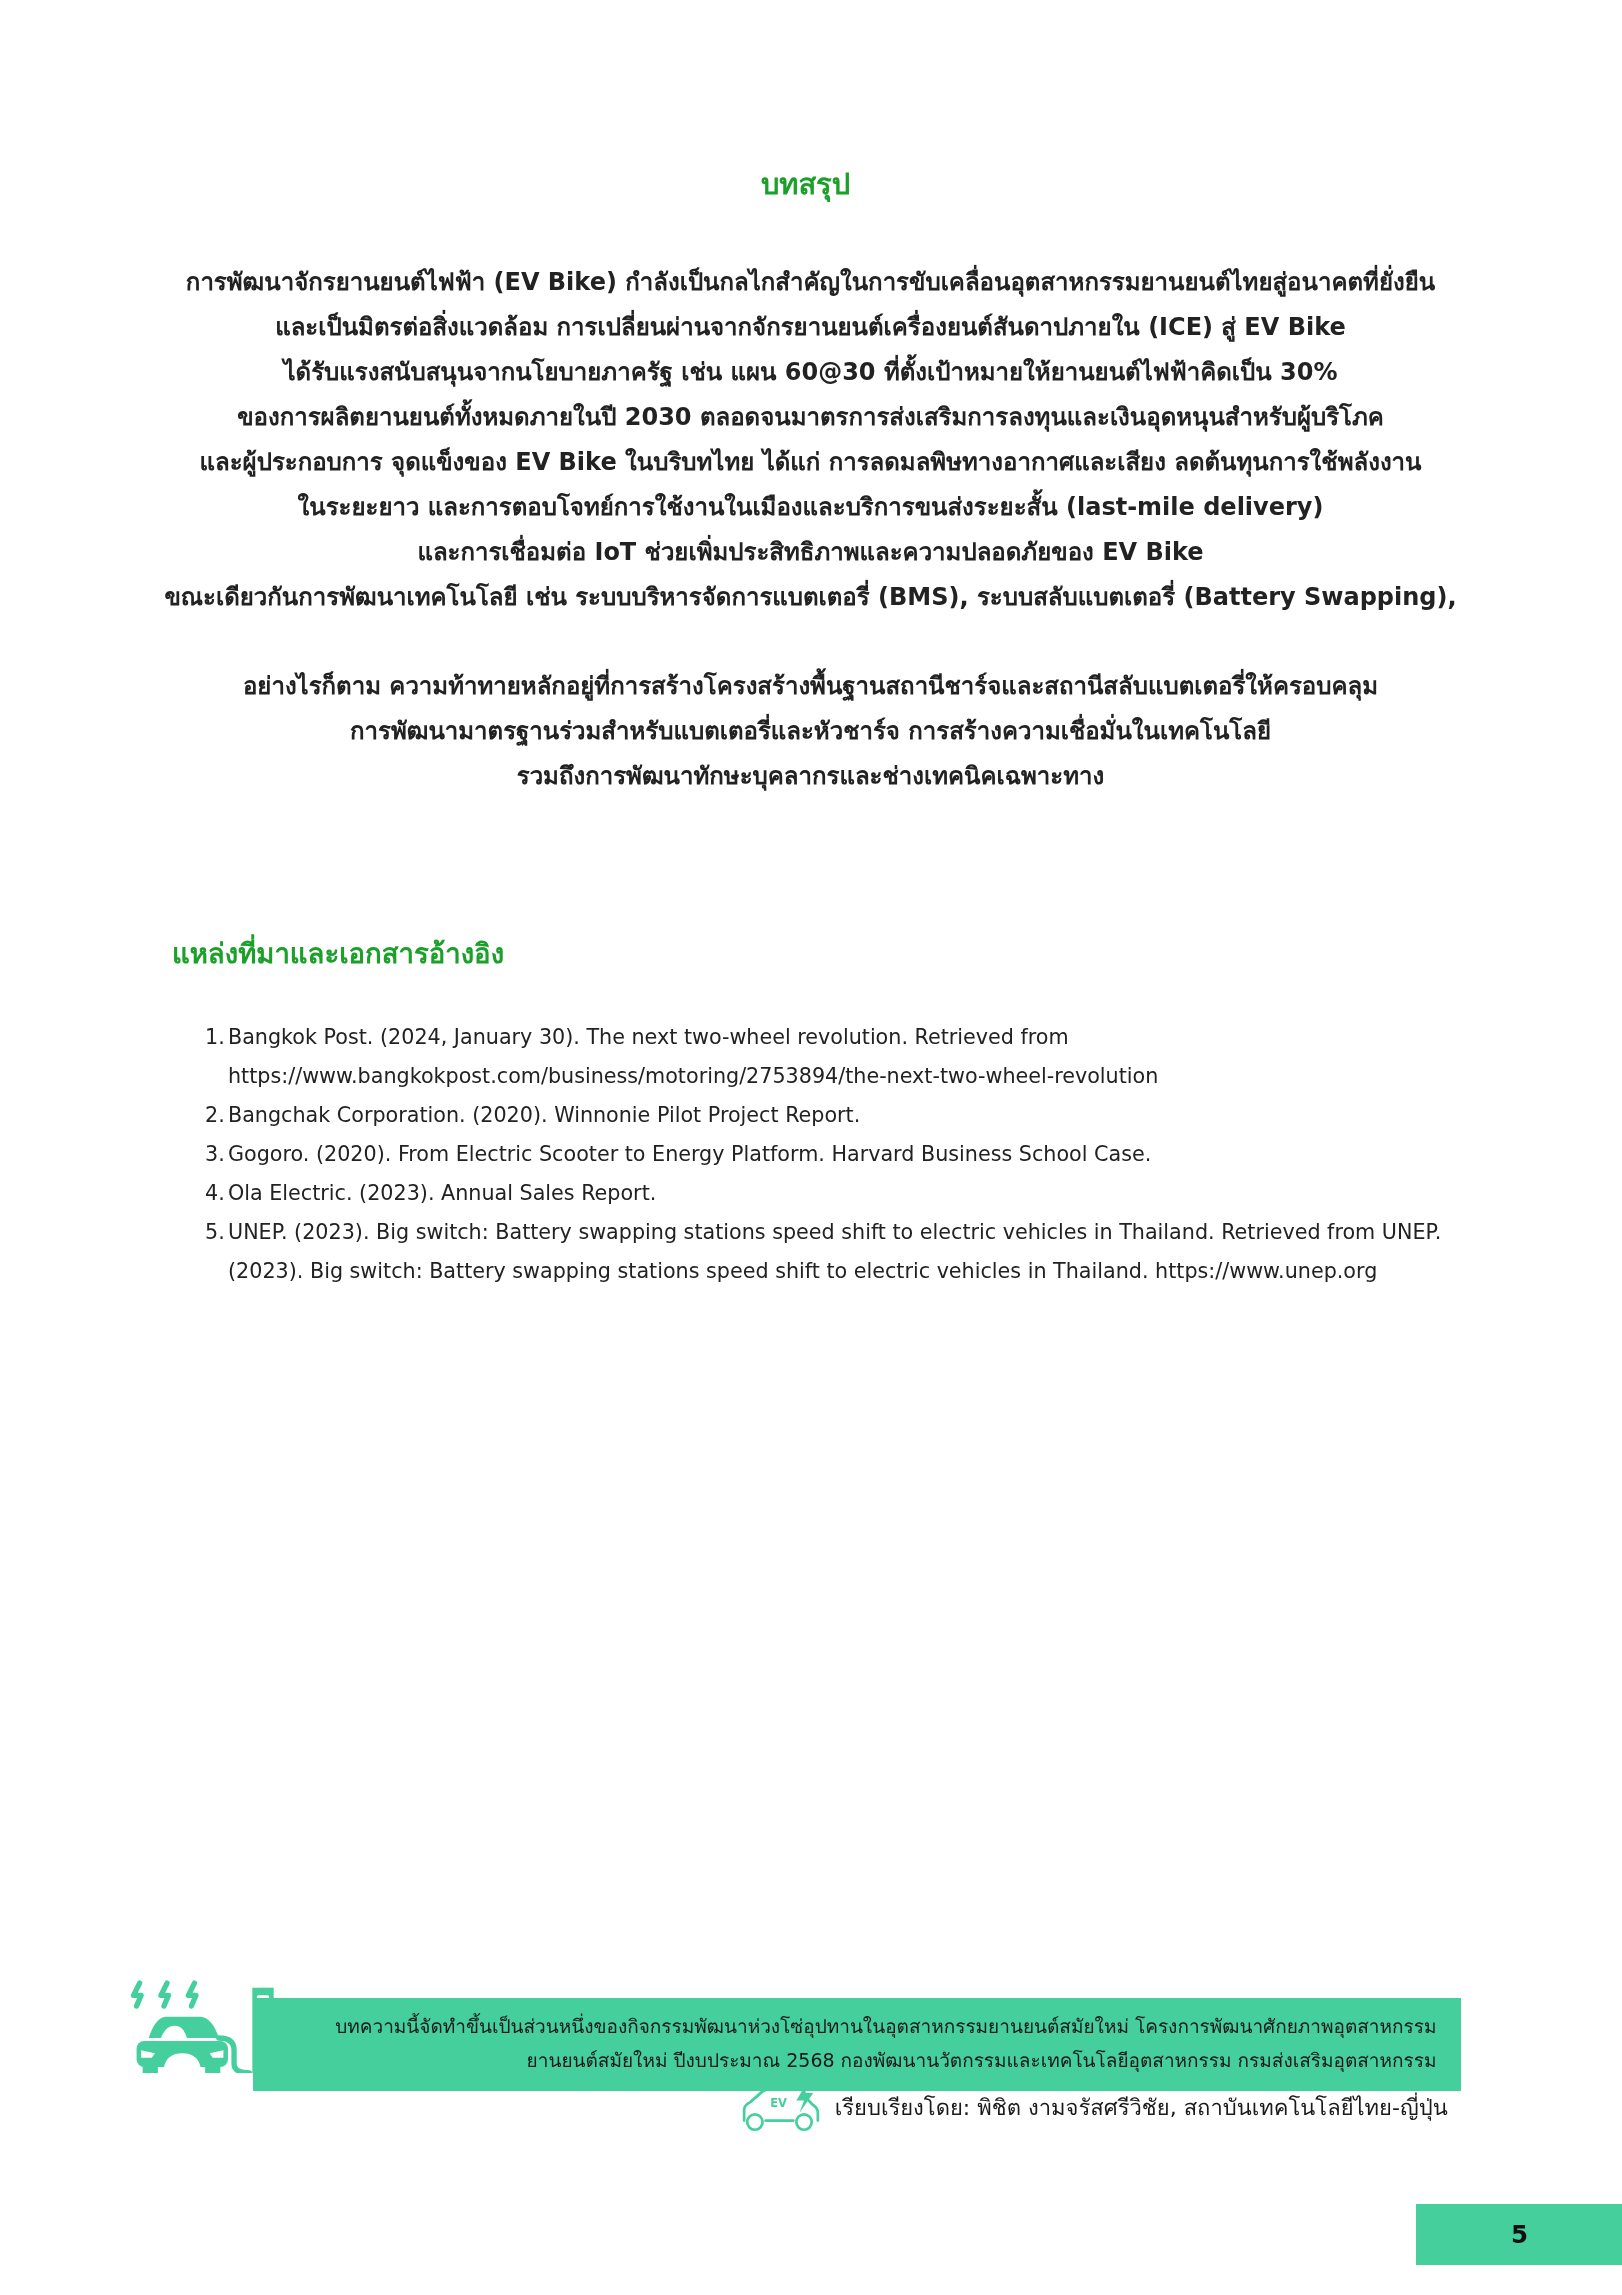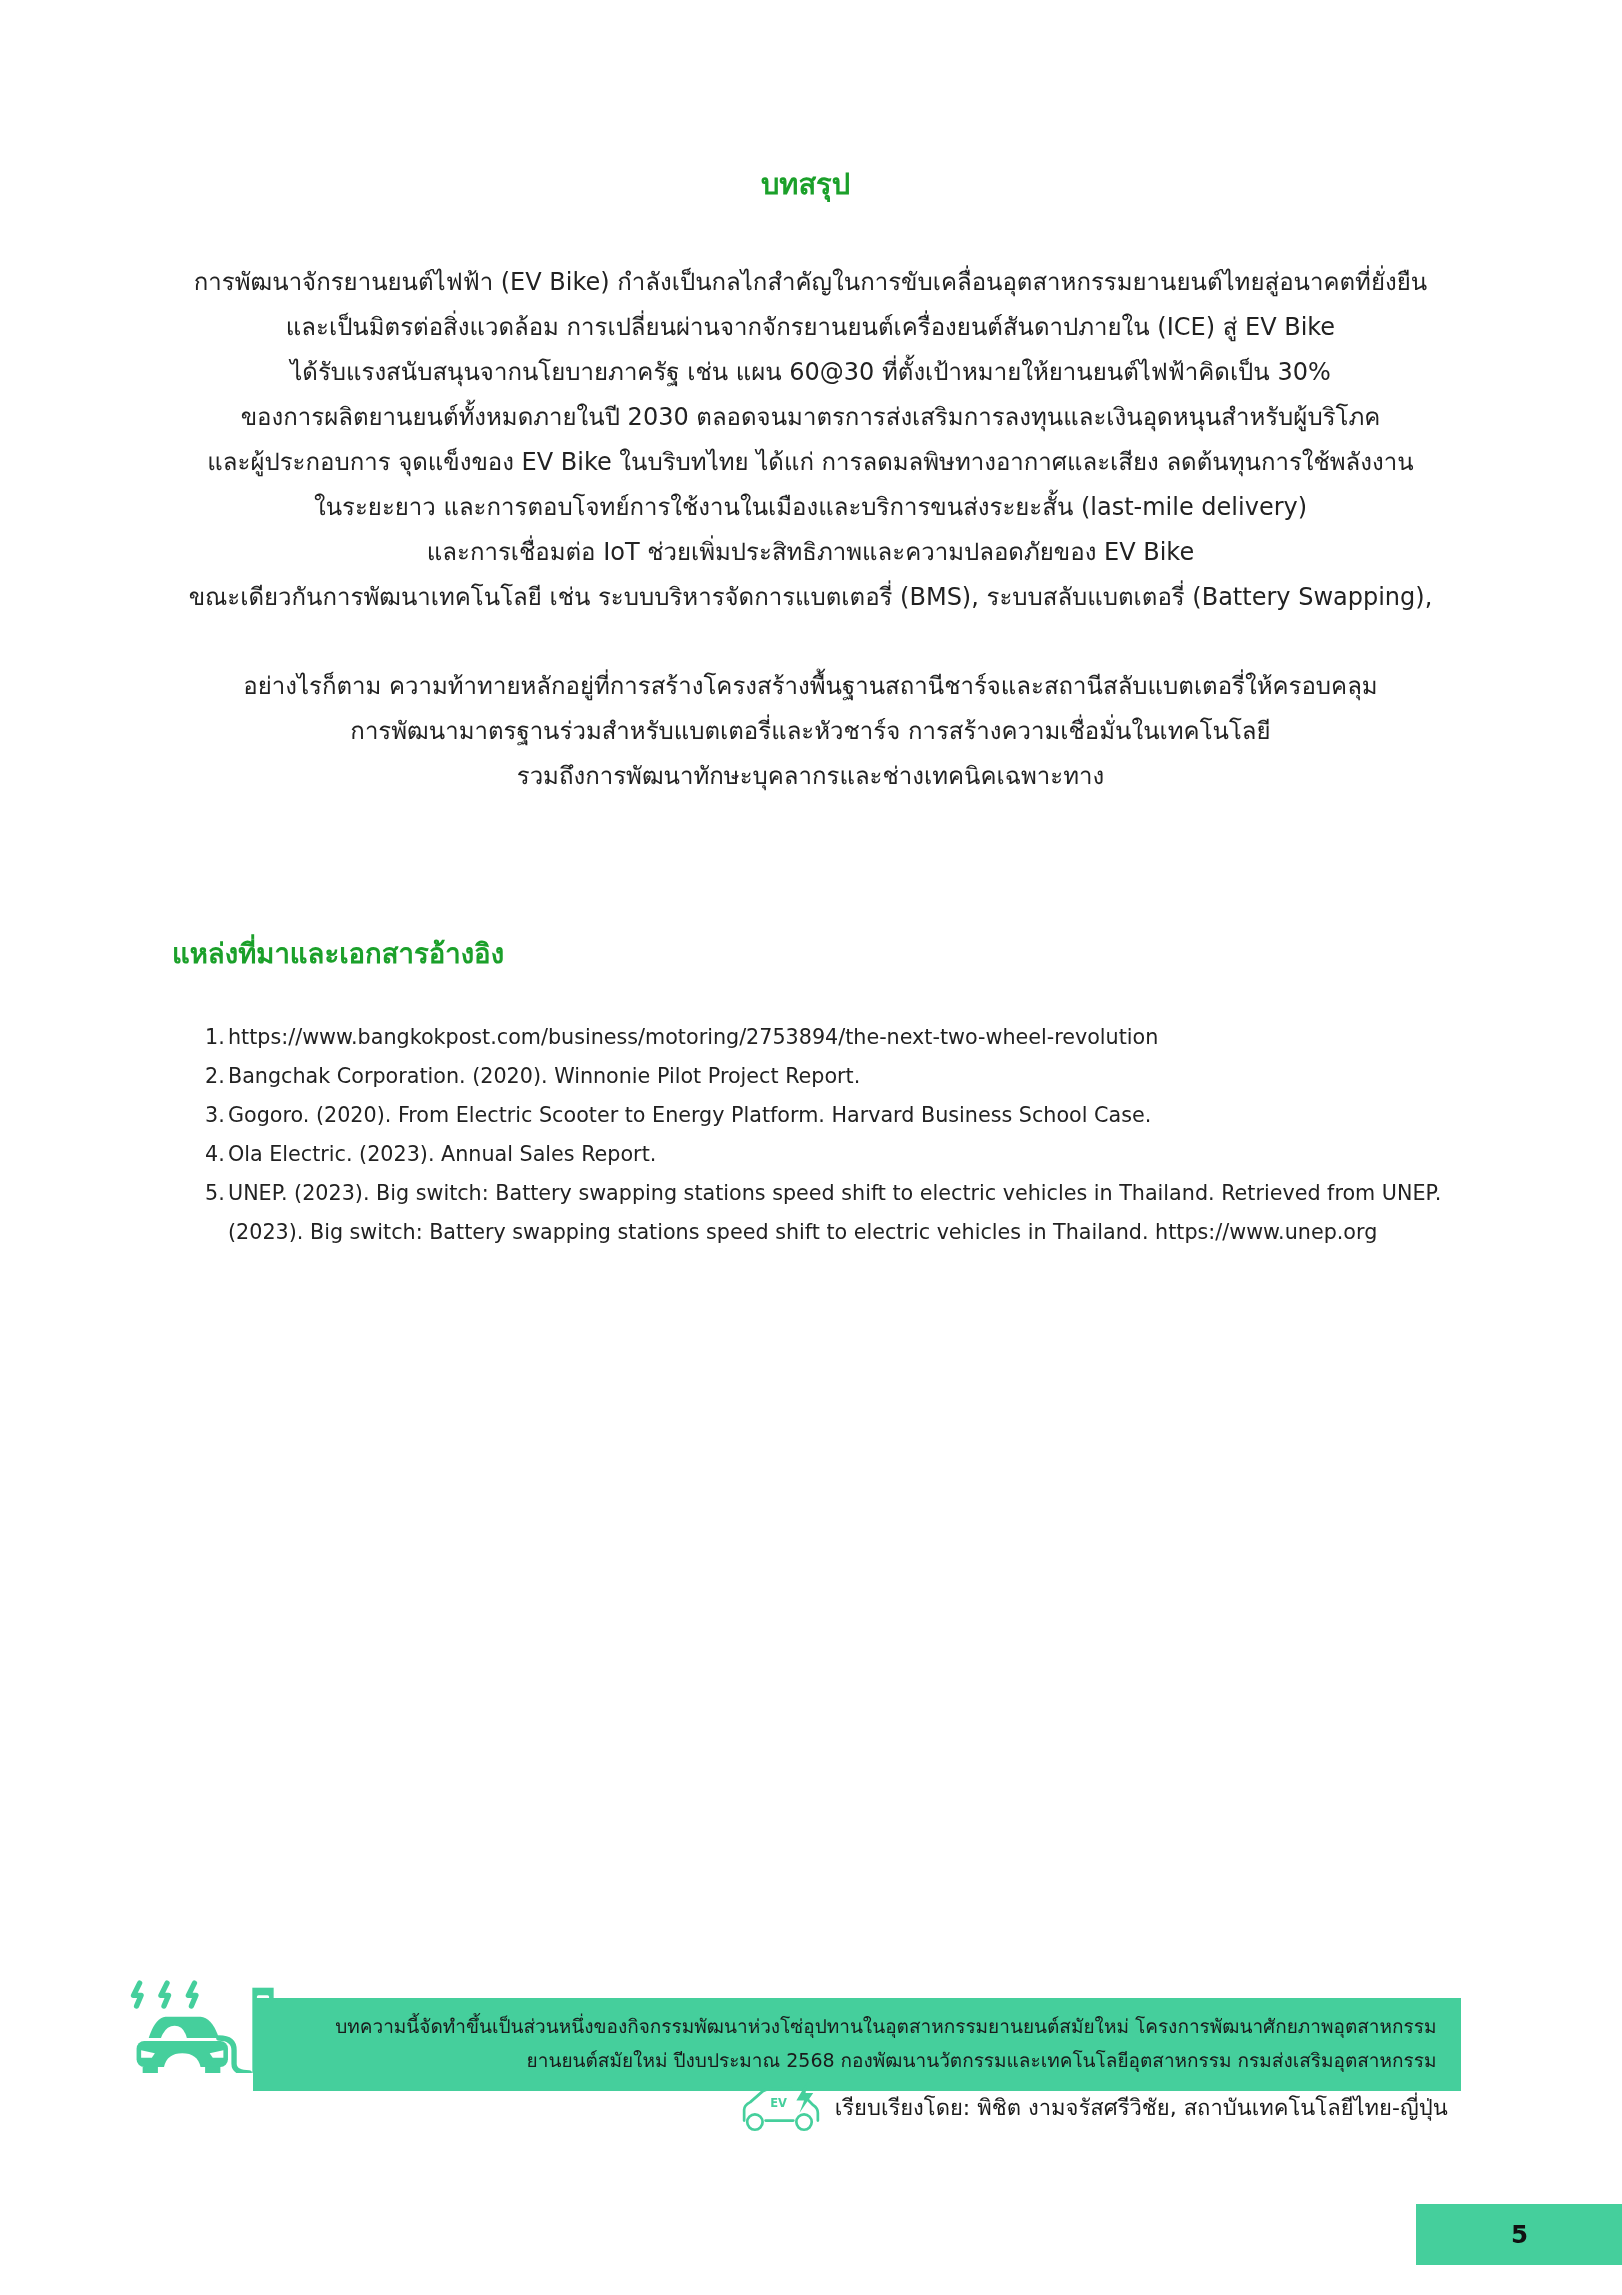--- a/index.html
+++ b/index.html
@@ -31,20 +31,21 @@
       top: 260px;
       left: 122px;
       width: 1377px;
       text-align: center;
       font-size: 24px;
       line-height: 45px;
       color: #222222;
     }
     .summary p {
       margin: 0;
+      font-weight: bold;
     }
     .summary .line {
       display: block;
       white-space: nowrap;
     }
     .summary .para-gap {
       height: 44px;
     }
     .refs-title {
       position: absolute;
@@ -161,20 +162,21 @@
     <span class="line">การพัฒนามาตรฐานร่วมสำหรับแบตเตอรี่และหัวชาร์จ การสร้างความเชื่อมั่นในเทคโนโลยี</span>
     <span class="line">รวมถึงการพัฒนาทักษะบุคลากรและช่างเทคนิคเฉพาะทาง</span>
   </p>
 </div>
 
 <div class="refs-title">แหล่งที่มาและเอกสารอ้างอิง</div>
 
 <ol class="refs-list">
   <li>
     <span class="ref-num">1.</span>
+    <span class="ref-line">Bangkok Post. (2024, January 30). The next two-wheel revolution. Retrieved from</span>
     <span class="ref-line">https://www.bangkokpost.com/business/motoring/2753894/the-next-two-wheel-revolution</span>
   </li>
   <li>
     <span class="ref-num">2.</span>
     <span class="ref-line">Bangchak Corporation. (2020). Winnonie Pilot Project Report.</span>
   </li>
   <li>
     <span class="ref-num">3.</span>
     <span class="ref-line">Gogoro. (2020). From Electric Scooter to Energy Platform. Harvard Business School Case.</span>
   </li>

